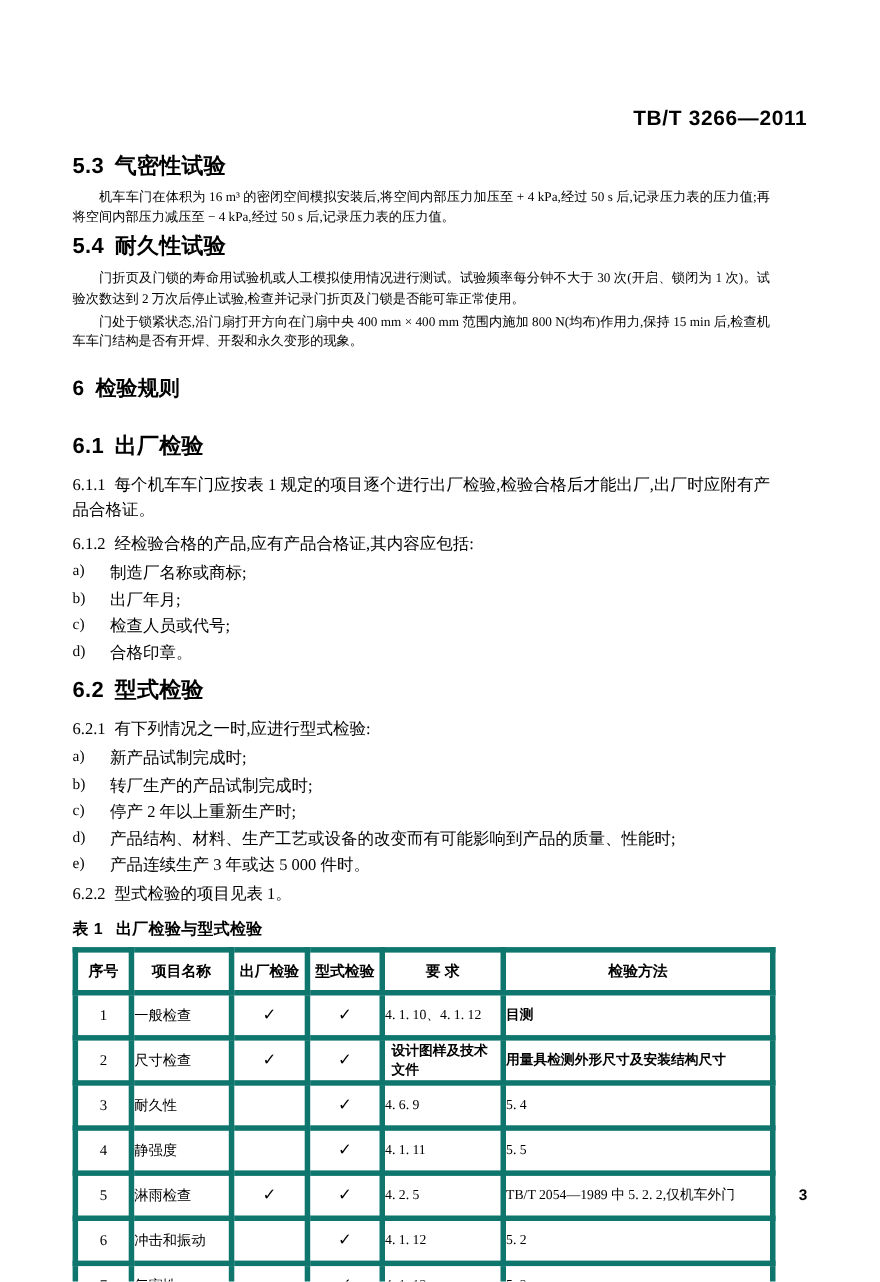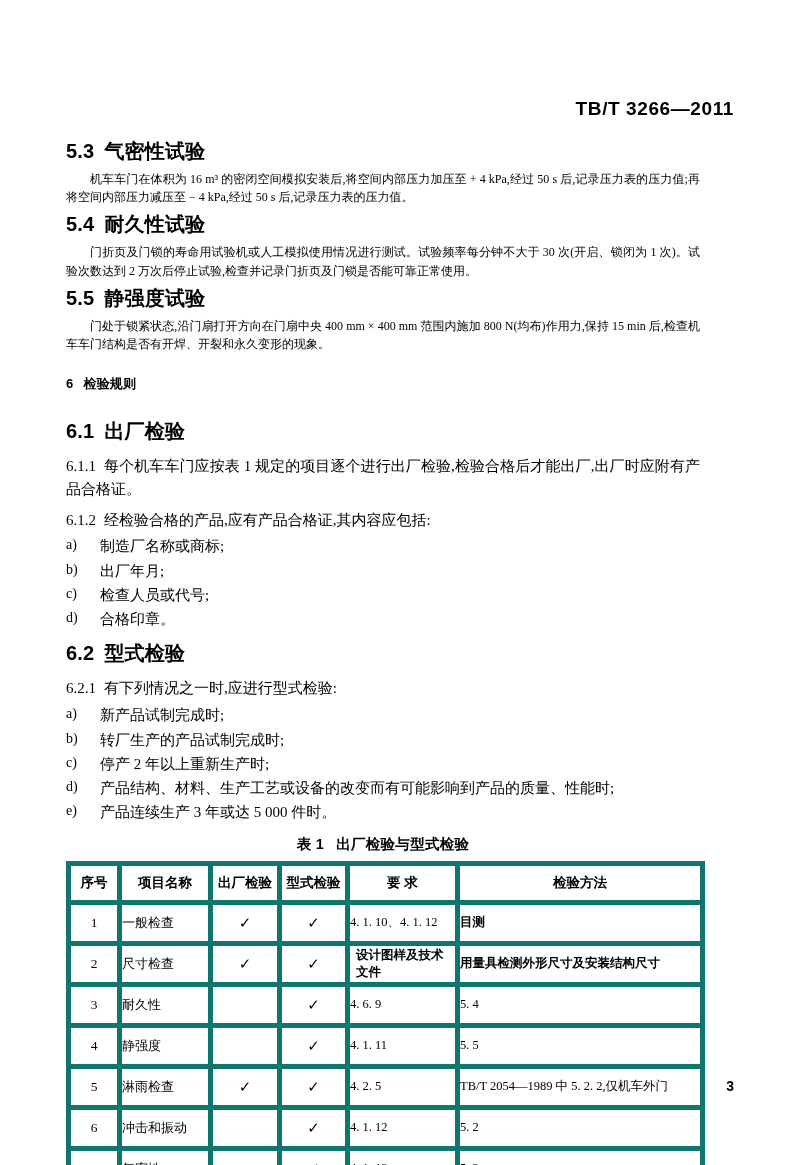--- a/index.html
+++ b/index.html
@@ -48,21 +48,21 @@
   h3.sec {
     font-family: "Liberation Sans", "DejaVu Sans", sans-serif;
     font-weight: bold;
     font-size: 20px;
     margin: 0 0 4px 0;
     line-height: 1.5;
     letter-spacing: 0.2px;
   }
   h3.sec .num { margin-right: 10px; }
 
-  h3.sec.big { font-size: 13px; }
+  h3.sec.big { font-size: 19px; }
 
   .spacer-lg { height: 18px; }
   .spacer-sm { height: 5px; }
 
   p.para {
     margin: 0 0 3px 0;
     font-size: 12px;
     line-height: 1.52;
     text-align: justify;
     text-justify: inter-ideograph;
@@ -93,21 +93,20 @@
   }
   ul.alpha li .mk {
     position: absolute;
     left: 0;
     width: 34px;
     font-size: 14px;
   }
 
   
   .tbl-cap {
-    text-align: center;
     font-family: "Liberation Sans", "DejaVu Sans", sans-serif;
     font-weight: bold;
     font-size: 14.5px;
     margin: 10px 0 7px 0;
     letter-spacing: 0.3px;
   }
   .tbl-cap .capnum { margin-right: 12px; }
 
   table.t1 {
     border-collapse: collapse;
@@ -159,23 +158,20 @@
     <h3 class="sec">
       <span class="num">5.3</span><span>气密性试验</span>
     </h3>
     <p class="para">机车车门在体积为 16 m³ 的密闭空间模拟安装后,将空间内部压力加压至 + 4 kPa,经过 50 s 后,记录压力表的压力值;再将空间内部压力减压至 − 4 kPa,经过 50 s 后,记录压力表的压力值。</p>
 
     <h3 class="sec">
       <span class="num">5.4</span><span>耐久性试验</span>
     </h3>
     <p class="para">门折页及门锁的寿命用试验机或人工模拟使用情况进行测试。试验频率每分钟不大于 30 次(开启、锁闭为 1 次)。试验次数达到 2 万次后停止试验,检查并记录门折页及门锁是否能可靠正常使用。</p>
 
-    <h3 class="sec">
-      <span class="num">5.5</span><span>静强度试验</span>
-    </h3>
     <p class="para">门处于锁紧状态,沿门扇打开方向在门扇中央 400 mm × 400 mm 范围内施加 800 N(均布)作用力,保持 15 min 后,检查机车车门结构是否有开焊、开裂和永久变形的现象。</p>
 
     <div class="spacer-lg"></div>
 
     <h3 class="sec big">
       <span class="num">6</span><span>检验规则</span>
     </h3>
 
     <div class="spacer-lg"></div>
 
@@ -215,20 +211,23 @@
     </p>
 
     <ul class="alpha">
       <li><span class="mk">a)</span><span>新产品试制完成时;</span></li>
       <li><span class="mk">b)</span><span>转厂生产的产品试制完成时;</span></li>
       <li><span class="mk">c)</span><span>停产 2 年以上重新生产时;</span></li>
       <li><span class="mk">d)</span><span>产品结构、材料、生产工艺或设备的改变而有可能影响到产品的质量、性能时;</span></li>
       <li><span class="mk">e)</span><span>产品连续生产 3 年或达 5 000 件时。</span></li>
     </ul>
 
+    <p class="numpara">
+      <span class="lbl">6.2.2</span><span>型式检验的项目见表 1。</span>
+    </p>
 
     <div class="tbl-cap">
       <span class="capnum">表 1</span><span>出厂检验与型式检验</span>
     </div>
 
     <table class="t1">
       <colgroup>
         <col style="width:51px">
         <col style="width:91px">
         <col style="width:69px">

